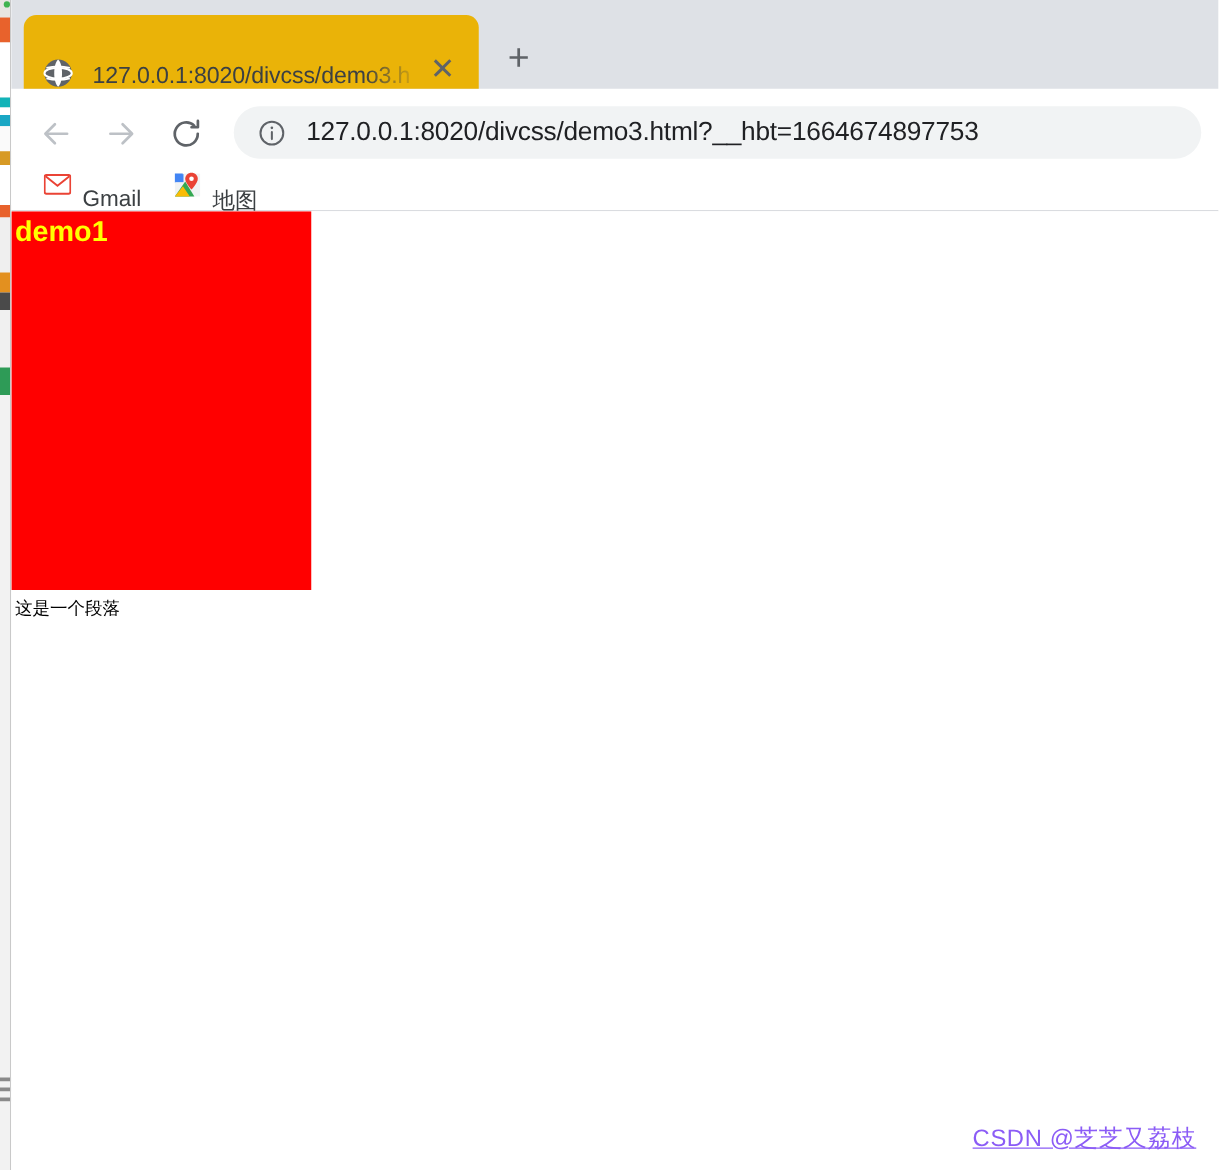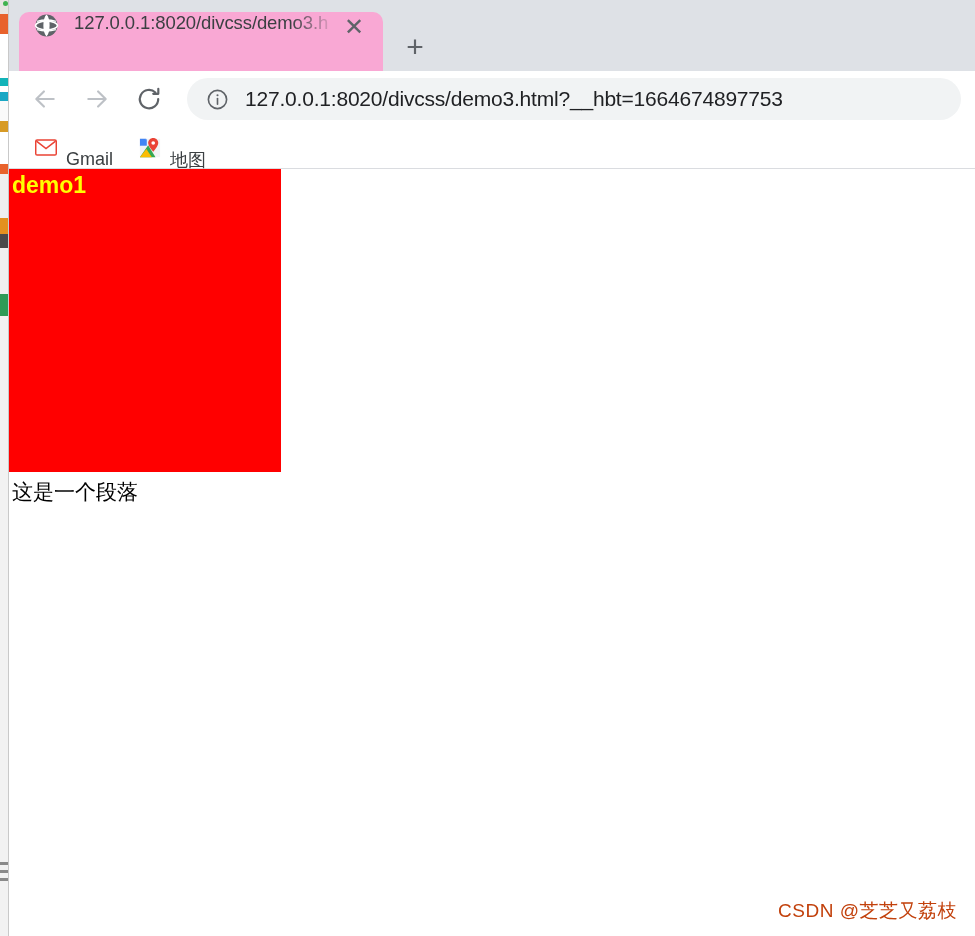--- a/index.html
+++ b/index.html
@@ -66,24 +66,24 @@
   .tabstrip {
     position: relative;
     height: 71px;
     background: #dee1e6;
     padding-top: 12px;
   }
   .tab {
     position: absolute;
     left: 10px; top: 12px;
     width: 364px; height: 59px;
-    background: #f9a8d4;
+    background: #eab308;
     border-radius: 10px 10px 0 0;
     display: flex;
-    align-items: flex-start;
+    align-items: flex-end;
     padding: 0 14px;
     cursor: default;
   }
   .tab-favicon {
     width: 26px; height: 26px;
     flex: 0 0 26px;
     margin-right: 15px;
     display: flex; align-items: center; justify-content: center;
   }
   .tab-title {
@@ -115,21 +115,21 @@
     font-weight: 300;
     line-height: 1;
     cursor: pointer;
   }
 
   
   .toolbar {
     height: 56px;
     background: #ffffff;
     display: flex;
-    align-items: center;
+    align-items: flex-end;
     padding: 0 14px 0 16px;
   }
   .navbtn {
     width: 40px; height: 40px;
     display: flex; align-items: center; justify-content: center;
     margin-right: 12px;
     cursor: pointer;
     flex: 0 0 40px;
   }
   .navbtn.disabled svg { stroke: #bdc1c6; }
@@ -192,49 +192,50 @@
   }
 
   
   .viewport {
     position: relative;
     height: 767px;
     background: #ffffff;
     overflow: hidden;
   }
   .box {
-    width: 272px;
+    width: 240px;
     position: relative;
     font-size: 23px;
     font-weight: bold;
     color: #ffff00;
     line-height: 1.25;
     padding: 2px 0 11px 3px;
     font-family: "Liberation Sans", sans-serif;
   }
   .box-demo1 { height: 303px; background: #ff0000; }
   .box-id1   { height: 300px; background: #000000; }
   .para {
-    font-size: 21px;
+    font-size: 14px;
     color: #000000;
     padding: 6px 0 0 3px;
     font-family: "Liberation Sans", sans-serif;
   }
 
   
   .watermark {
     position: absolute;
     right: 18px;
     bottom: 12px;
     font-size: 19px;
-    color: #c2410c;
+    color: #8b5cf6;
     letter-spacing: 0.5px;
     white-space: nowrap;
     z-index: 5;
     pointer-events: none;
+    text-decoration: underline;
   }
 </style>
 </head>
 <body>
 
 <div id="screen">
 
   <div class="bg-app">
     <div class="bg-strip bg-topbar"></div>
     <div class="bg-greendot"></div>

